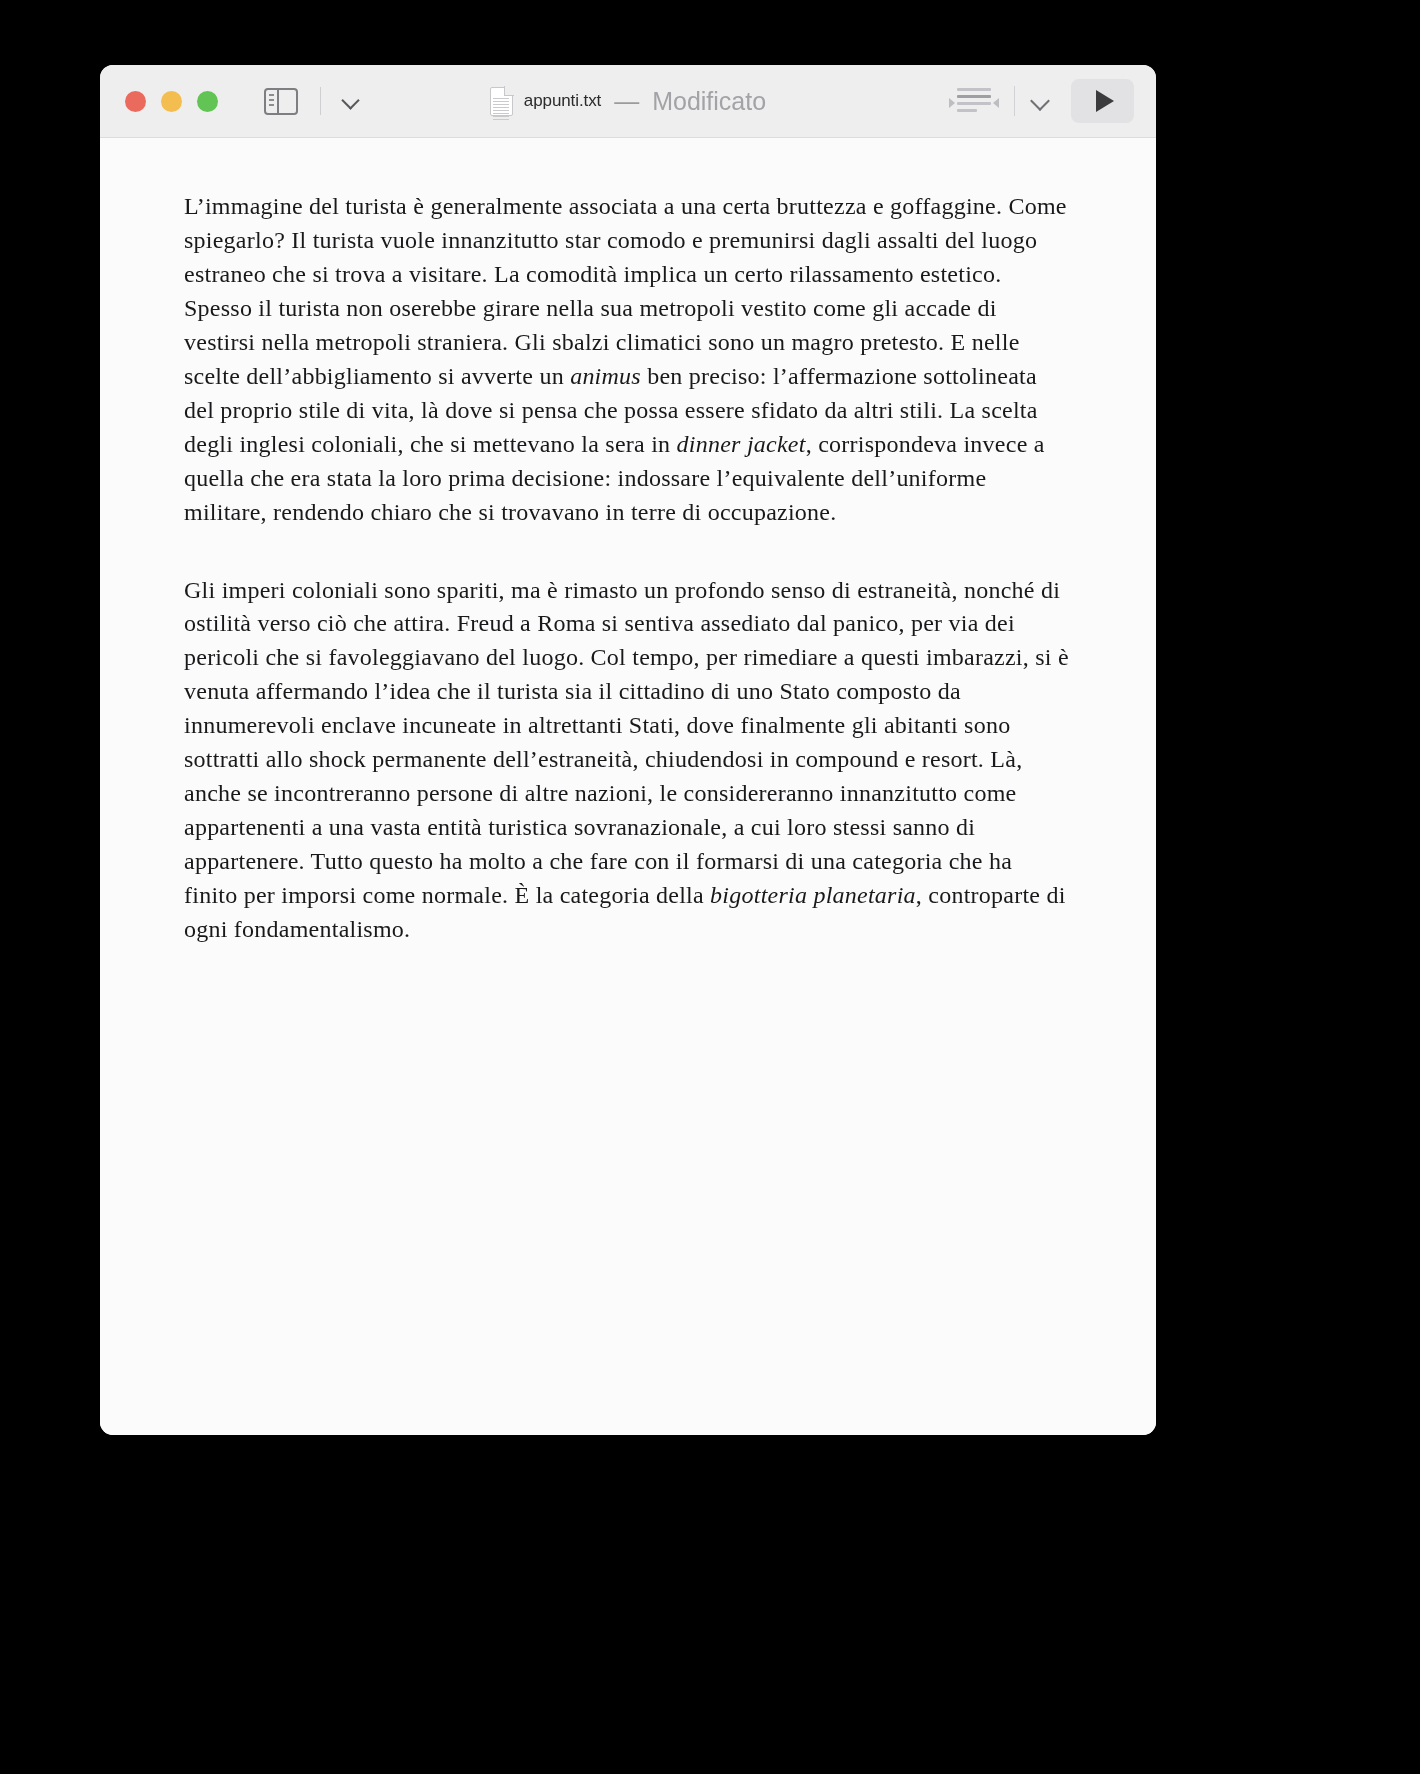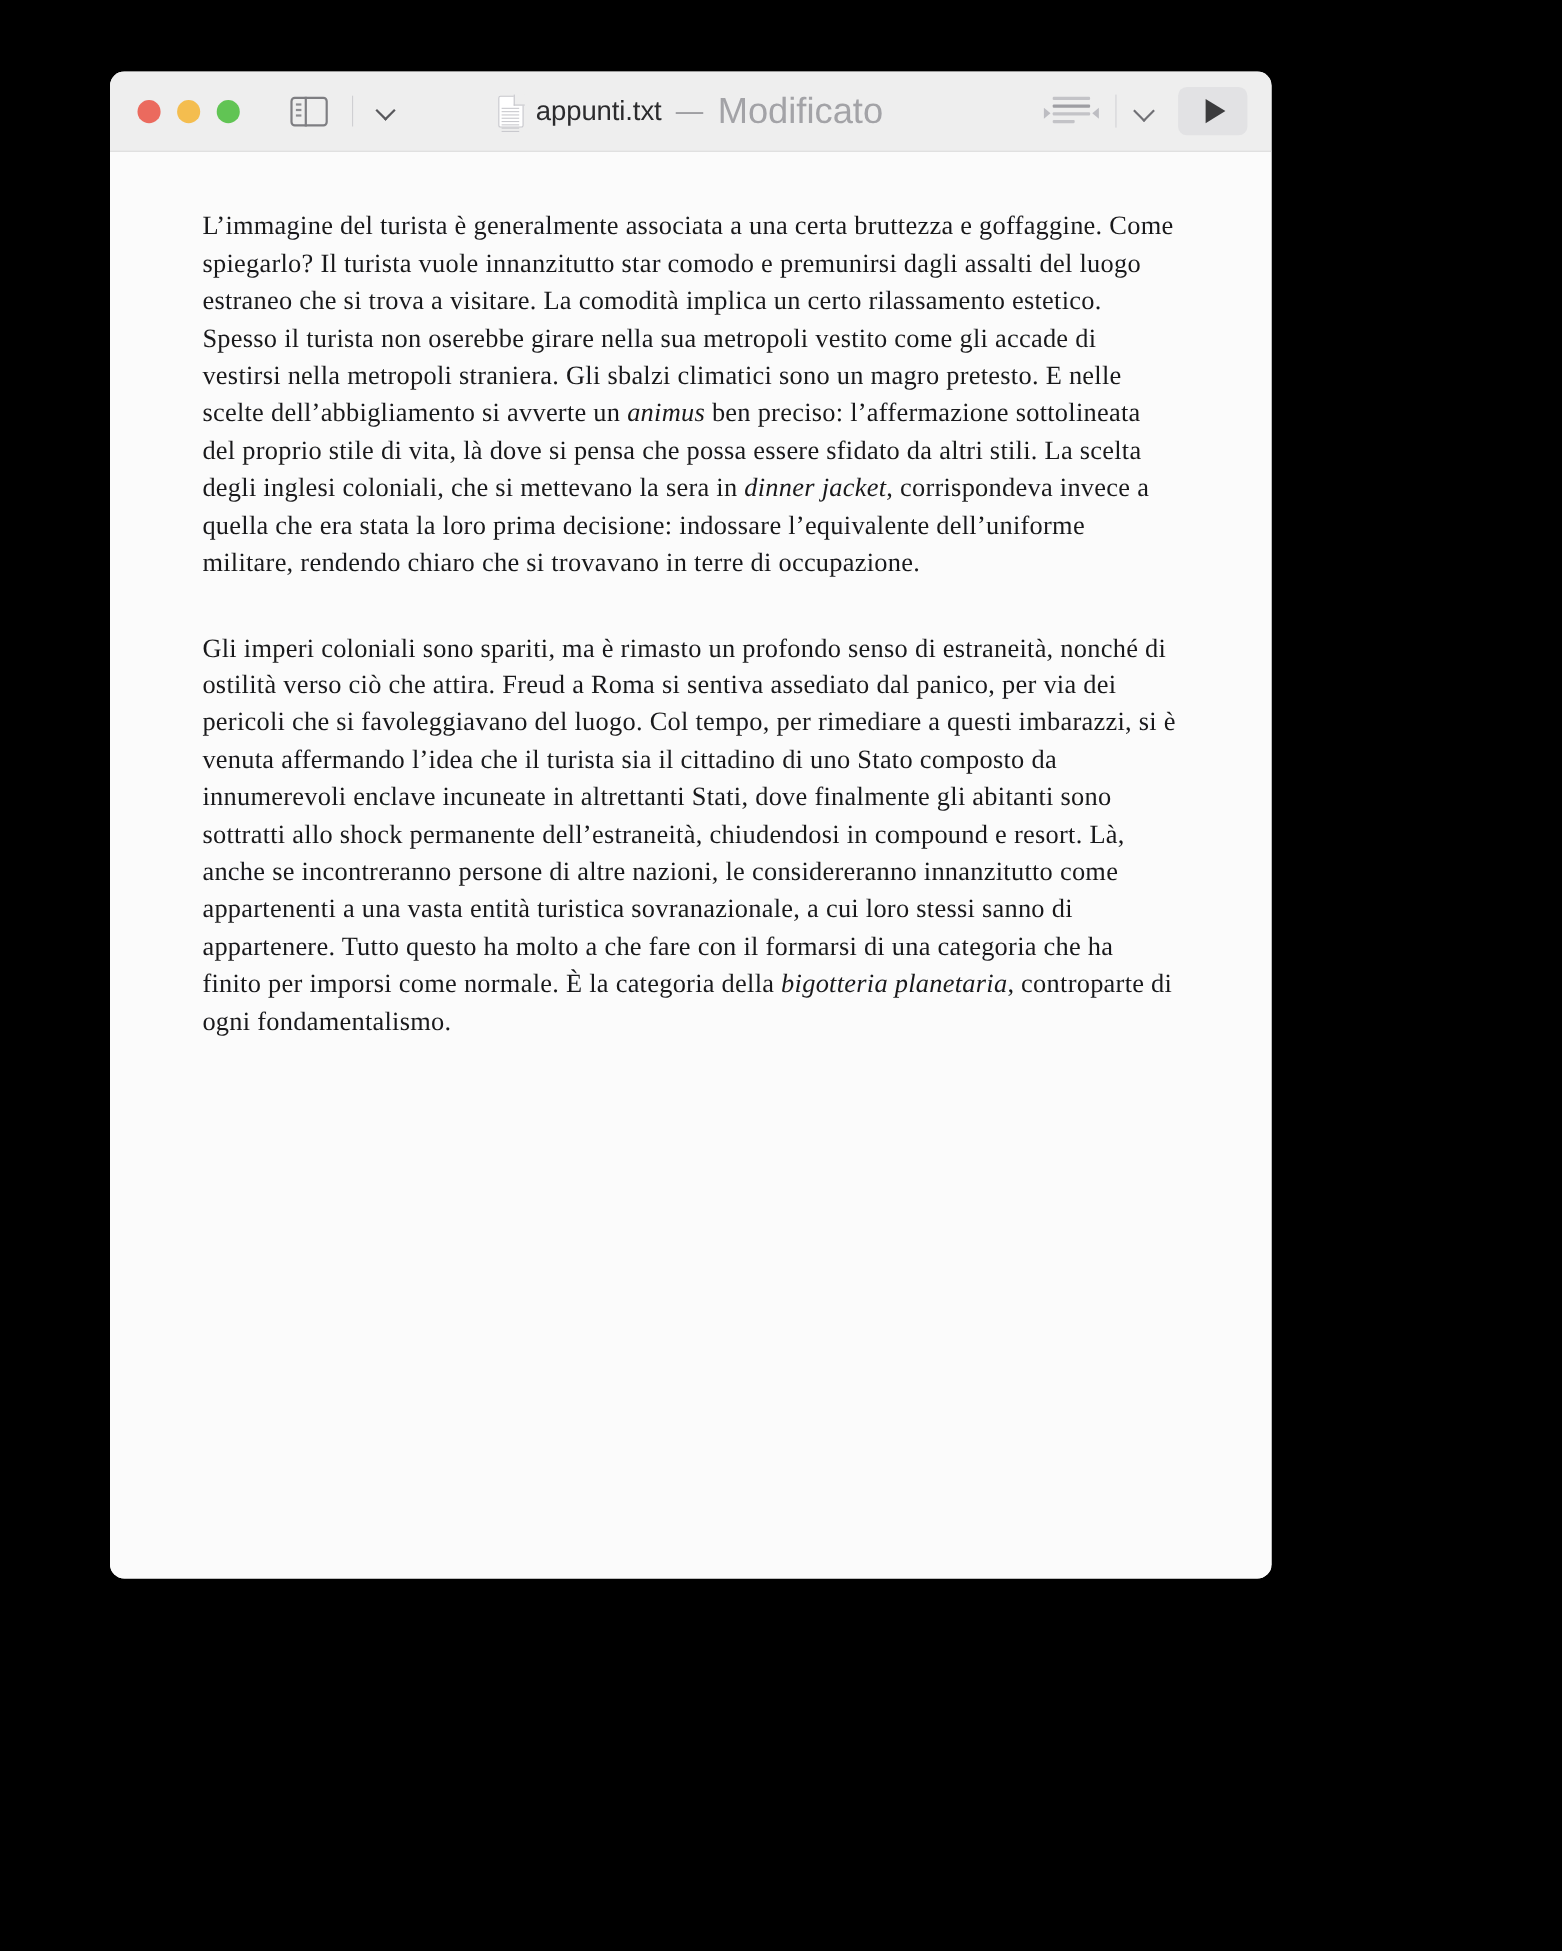--- a/index.html
+++ b/index.html
@@ -160,32 +160,32 @@
     top: 11px;
   }
   .doc-icon .lines i {
     display: block;
     height: 1px;
     background: #c9c9ce;
     margin-bottom: 2px;
   }
 
   .win-title {
-    font-size: 25px;
+    font-size: 17px;
     color: #2b2b2d;
     letter-spacing: -0.1px;
     white-space: nowrap;
   }
   .win-dash {
     font-size: 25px;
     color: #9b9b9f;
     margin: 0 2px;
   }
   .win-status {
-    font-size: 33px;
+    font-size: 25px;
     color: #a3a3a7;
     white-space: nowrap;
   }
 
   .tb-right {
     position: absolute;
     right: 22px;
     top: 0;
     bottom: 0;
     display: flex;

